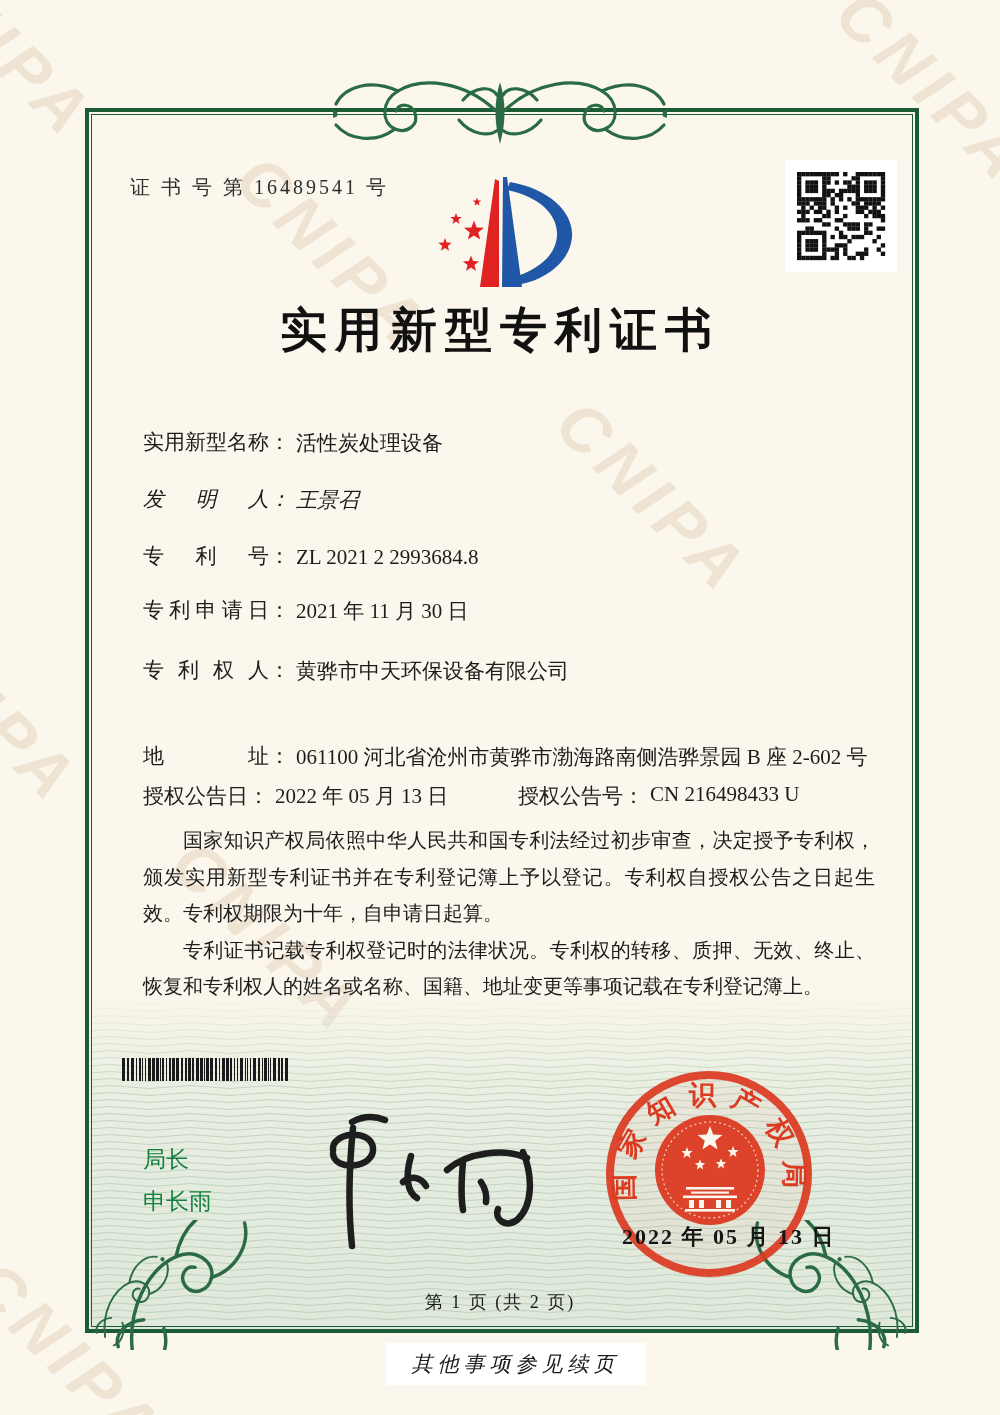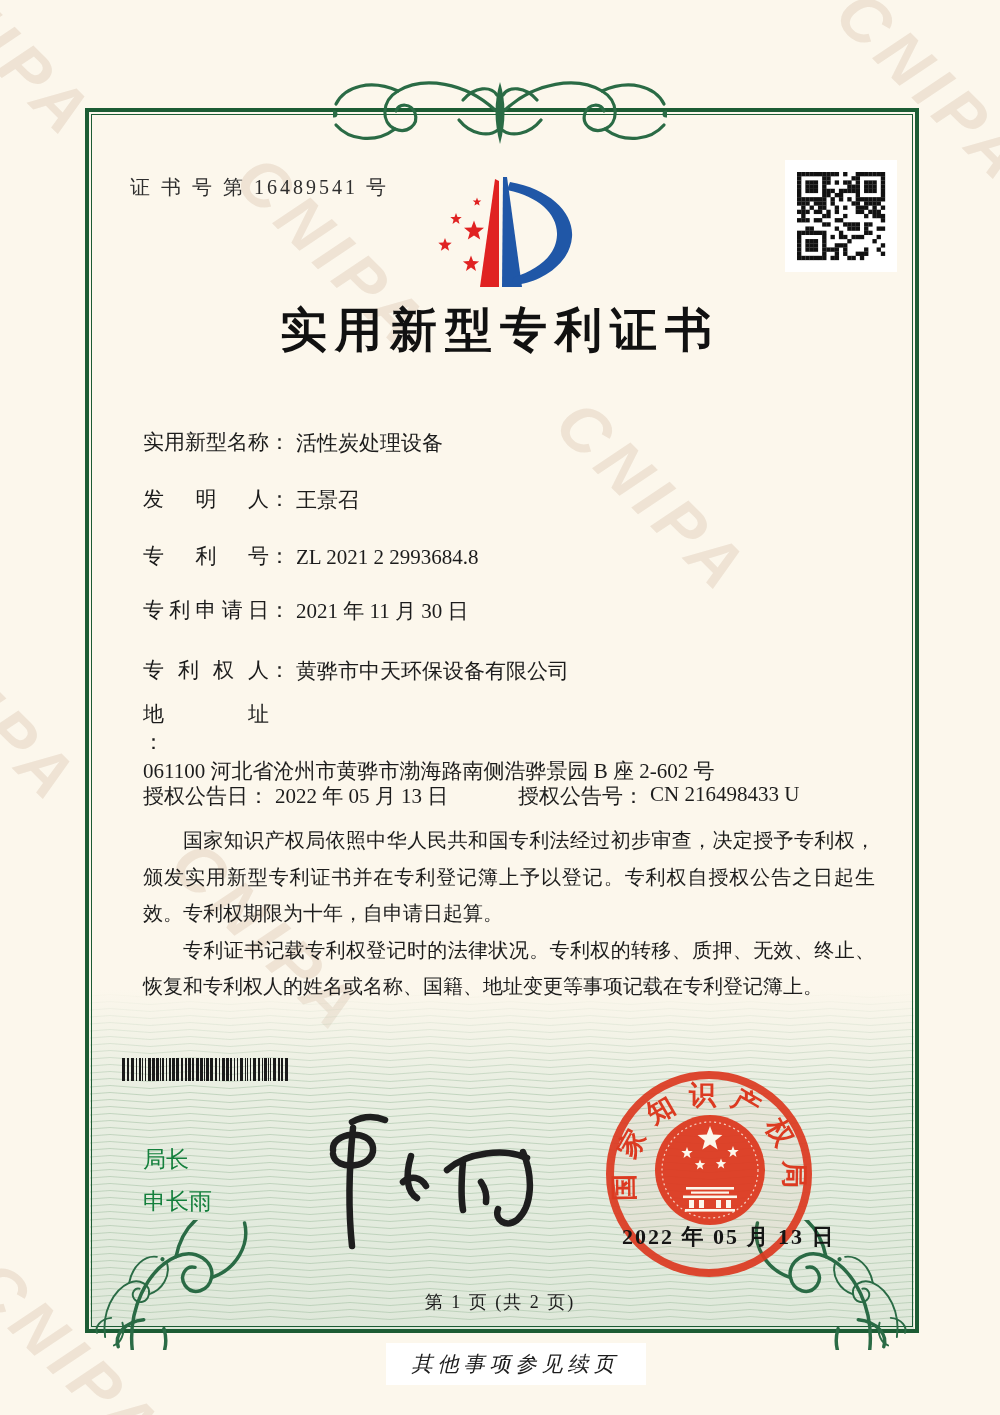--- a/index.html
+++ b/index.html
@@ -388,41 +388,41 @@
       <rect x="74.86" y="95.81" width="4.340476190476191" height="4.340476190476191" fill="#111"></rect>
     </svg>
 
   <div class="title">实用新型专利证书</div>
 
   <div class="frow" style="top:428px;">
     <span class="flabel">实用新型名称</span>
       <span class="fcolon">：</span>
       <span class="fvalue">活性炭处理设备</span>
   </div>
-  <div class="frow" style="top:485px;">
+  <div class="frow" style="top:485px;font-style:italic;">
     <span class="flabel">发明人</span>
       <span class="fcolon">：</span>
       <span class="fvalue">王景召</span>
   </div>
   <div class="frow" style="top:542px;">
     <span class="flabel">专利号</span>
       <span class="fcolon">：</span>
       <span class="fvalue">ZL 2021 2 2993684.8</span>
   </div>
   <div class="frow" style="top:565px;margin-top:31px;">
     <span class="flabel">专利申请日</span>
       <span class="fcolon">：</span>
       <span class="fvalue">2021 年 11 月 30 日</span>
   </div>
   <div class="frow" style="top:656px;">
     <span class="flabel">专利权人</span>
       <span class="fcolon">：</span>
       <span class="fvalue">黄骅市中天环保设备有限公司</span>
   </div>
-  <div class="frow" style="top:700px;flex-direction:column;">
+  <div class="frow" style="top:742px;">
     <span class="flabel">地址</span>
       <span class="fcolon">：</span>
       <span class="fvalue" style="max-width:575px;">061100 河北省沧州市黄骅市渤海路南侧浩骅景园 B 座 2-602 号</span>
   </div>
   <div class="frow" style="top:782px;">
     <span class="gpair gp1">
       <span class="glabel">授权公告日</span>
         <span class="fcolon">：</span>
         <span>2022 年 05 月 13 日</span>
     </span>

